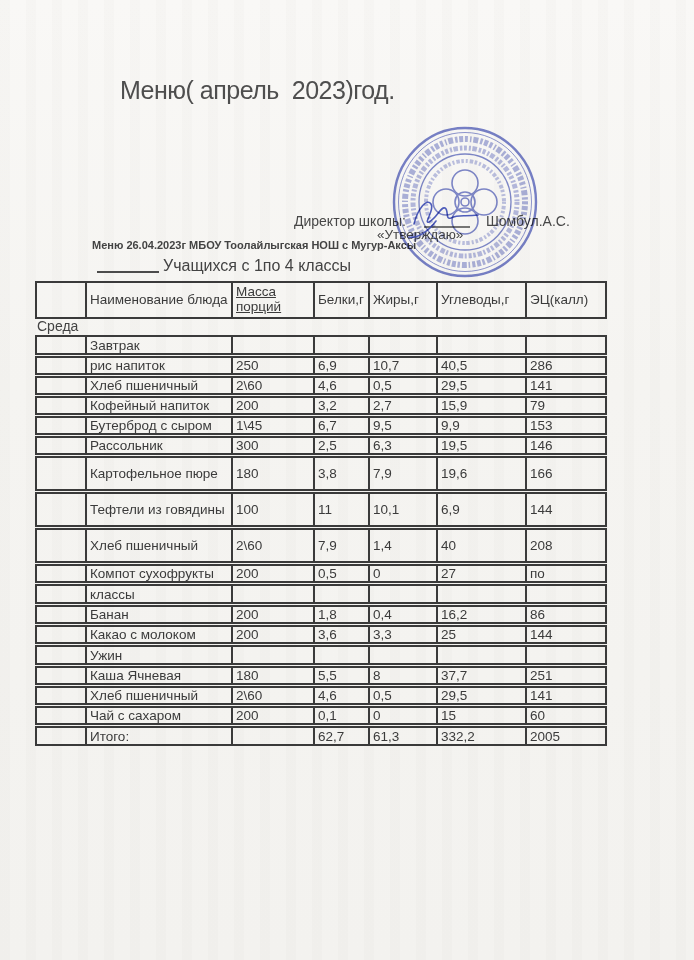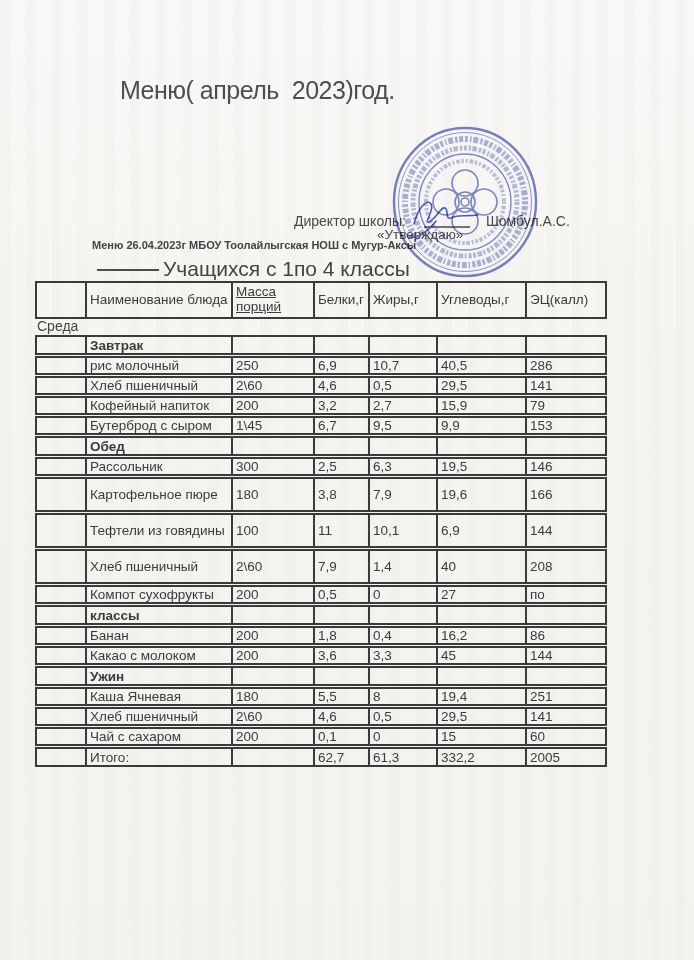--- a/index.html
+++ b/index.html
@@ -20,36 +20,36 @@
   .title-date { border-bottom: 3px solid #565656; padding-right: 8px; padding-bottom: 2px; }
 
   .approve { position: absolute; left: 377px; top: 184px; font-size: 13.5px; color: #474747; margin-top: 43px; }
   .director-row { position: absolute; left: 294px; top: 198px; display: flex; align-items: flex-end; font-size: 14px; color: #474747; }
   .director-label { padding-bottom: 3px; }
   .sig-wrap { position: relative; width: 80px; height: 34px; }
   .sig-wrap svg { position: absolute; left: 0; top: -4px; overflow: visible; }
   .director-name { padding-bottom: 3px; margin-top: 12px; }
 
   .subtitle1 { position: absolute; left: 92px; top: 239px; font-size: 11px; color: #434343; font-weight: bold; }
-  .subtitle2 { position: absolute; left: 97px; top: 257px; font-size: 21px; color: #434343; display: flex; align-items: flex-start; }
+  .subtitle2 { position: absolute; left: 97px; top: 257px; font-size: 16px; color: #434343; display: flex; align-items: center; }
   .blank-line { display: inline-block; width: 62px; height: 14px; border-bottom: 2px solid #4c4c4c; margin-right: 4px; }
 
   table { border-collapse: separate; border-spacing: 0 1px; table-layout: fixed; width: 572px; font-size: 14px; color: #3b3b3b; }
   .hdr-table { position: absolute; left: 35px; top: 280px; }
   .body-table { position: absolute; left: 35px; top: 334px; }
   th, td {
     border-top: 2px solid #3a3a3a; border-bottom: 2px solid #3a3a3a; border-right: 2px solid #3a3a3a;
     text-align: left; vertical-align: middle; padding: 0 3px; font-weight: normal; overflow: hidden;
   }
   th:first-child, td:first-child { border-left: 2px solid #3a3a3a; padding-left: 48px; }
   th { height: 38px; font-size: 13.5px; white-space: nowrap; line-height: 1.1; }
   th.wrap { white-space: normal; text-decoration: underline; }
   td { height: 19px; white-space: nowrap; font-size: 13.5px; }
   tr.tall td { height: 35px; }
-  tr.section td { font-weight: bold; height: 20px; margin-top: 42px; }
+  tr.section td { font-weight: normal; height: 20px; margin-top: 42px; }
   tr.total td { height: 20px; }
   .day-label { position: absolute; left: 37px; top: 318px; font-size: 14px; color: #434343; }
 
   .stamp { position: absolute; left: 391px; top: 126px; width: 148px; height: 152px; mix-blend-mode: multiply; opacity: 0.85; }
 </style>
 </head>
 <body>
 
 <div class="sheet">
 
@@ -117,21 +117,21 @@
           <td></td>
           <td>Завтрак</td>
           <td></td>
           <td></td>
           <td></td>
           <td></td>
           <td></td>
         </tr>
         <tr>
           <td>1</td>
-          <td> рис молочный</td>
+          <td> рис напиток</td>
           <td>250</td>
           <td>6,9</td>
           <td>10,7</td>
           <td>40,5</td>
           <td>286</td>
         </tr>
         <tr>
           <td>2</td>
           <td>Хлеб пшеничный</td>
           <td>2\60</td>
@@ -150,29 +150,20 @@
           <td>79</td>
         </tr>
         <tr>
           <td>4</td>
           <td>Бутерброд с сыром</td>
           <td>1\45</td>
           <td>6,7</td>
           <td>9,5</td>
           <td>9,9</td>
           <td>153</td>
-        </tr>
-        <tr class="section">
-          <td></td>
-          <td>Обед</td>
-          <td></td>
-          <td></td>
-          <td></td>
-          <td></td>
-          <td></td>
         </tr>
         <tr>
           <td>2</td>
           <td>Рассольник</td>
           <td>300</td>
           <td>2,5</td>
           <td>6,3</td>
           <td>19,5</td>
           <td>146</td>
         </tr>
@@ -229,39 +220,39 @@
           <td>0,4</td>
           <td>16,2</td>
           <td>86</td>
         </tr>
         <tr>
           <td>2</td>
           <td>Какао с молоком</td>
           <td>200</td>
           <td>3,6</td>
           <td>3,3</td>
-          <td>45</td>
+          <td>25</td>
           <td>144</td>
         </tr>
         <tr class="section">
           <td></td>
           <td>Ужин</td>
           <td></td>
           <td></td>
           <td></td>
           <td></td>
           <td></td>
         </tr>
         <tr>
           <td>1</td>
           <td>Каша Ячневая</td>
           <td>180</td>
           <td>5,5</td>
           <td>8</td>
-          <td>19,4</td>
+          <td>37,7</td>
           <td>251</td>
         </tr>
         <tr>
           <td>2</td>
           <td>Хлеб пшеничный</td>
           <td>2\60</td>
           <td>4,6</td>
           <td>0,5</td>
           <td>29,5</td>
           <td>141</td>

